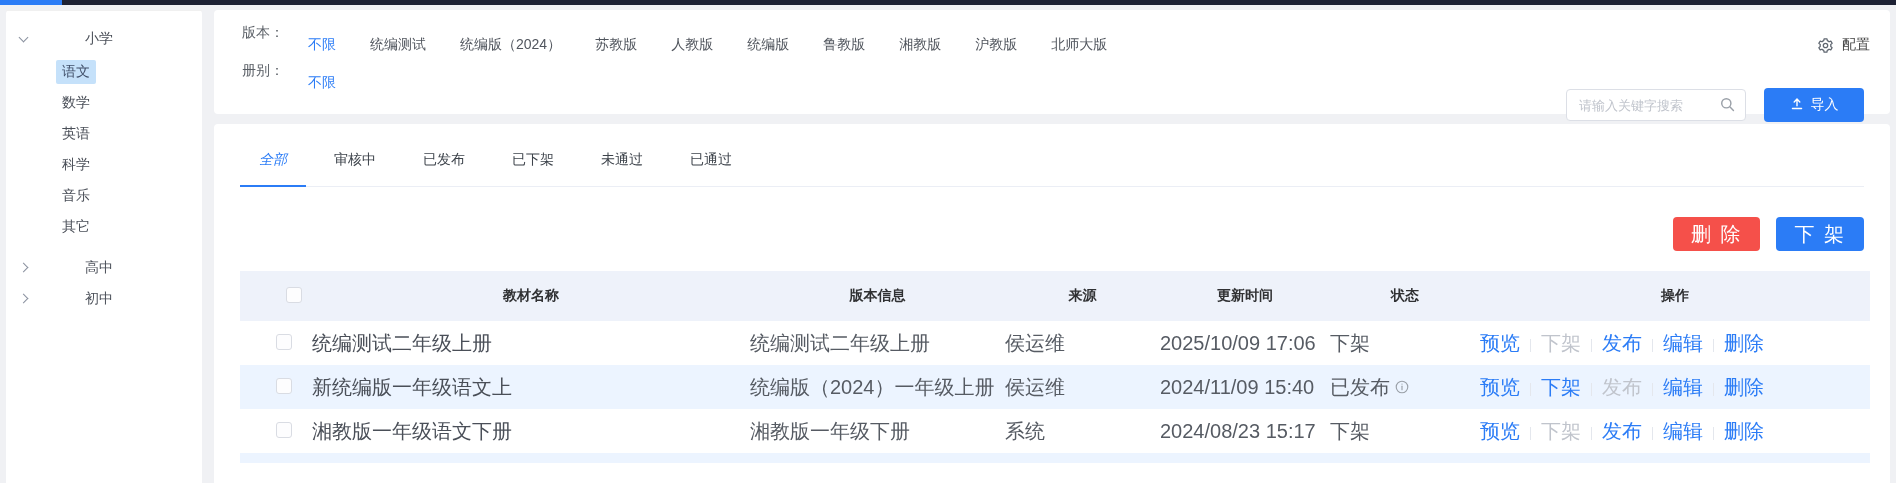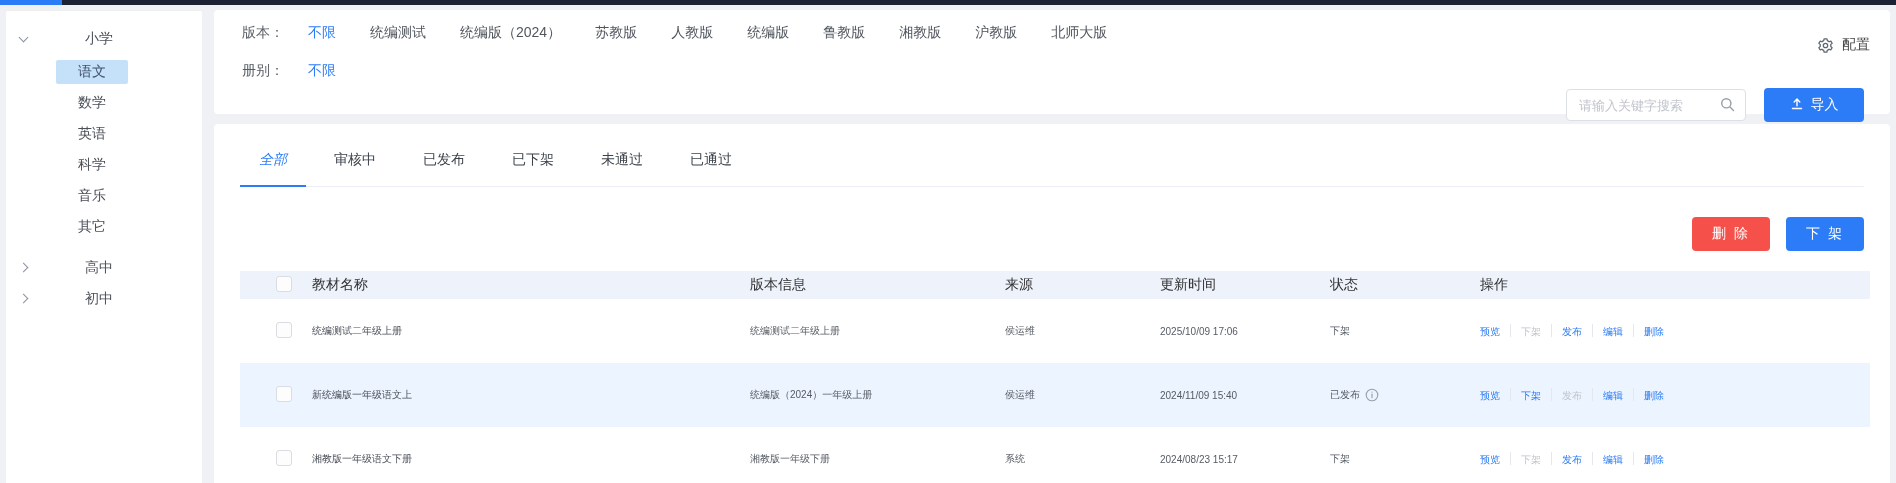--- a/index.html
+++ b/index.html
@@ -33,29 +33,29 @@
   .side-divider{border-bottom:1px solid #f0f0f0;margin:0;}
   .tree{padding-top:12px;}
   .tree-row{height:31px;display:flex;align-items:center;cursor:pointer;gap:43px;}
   .caret{width:7px;height:7px;border-right:1.5px solid var(--muted);border-bottom:1.5px solid var(--muted);
          margin-left:14px;flex:none;}
   .caret.down{transform:rotate(45deg);margin-top:-3px;}
   .caret.right{transform:rotate(-45deg);}
   .tree-row .lbl{margin-left:15px;color:var(--text);}
   .tree-kids{padding:2px 0 10px 0;}
   .tree-kid{height:31px;display:flex;align-items:center;padding-left:50px;cursor:pointer;}
-  .tree-kid .chip{padding:3px 22px;border-radius:2px;color:var(--text);}
+  .tree-kid .chip{padding:3px 6px;border-radius:2px;color:var(--text);}
   .tree-kid.sel .chip{background:var(--chip);color:#41506a;}
 
   
   .filter-card{left:214px;top:10px;width:1676px;height:104px;padding:14px 20px 0 28px;}
   .filter-row{display:flex;align-items:flex-start;height:38px;}
   .filter-label{color:#5a5f66;margin-right:24px;flex:none;}
   .filter-options{display:flex;gap:34px;}
-  .filter-opt{color:#51565e;cursor:pointer;white-space:nowrap;}
+  .filter-opt{color:#51565e;cursor:pointer;white-space:nowrap;margin-top:12px;}
   .filter-opt.sel{color:var(--primary);}
   .config{position:absolute;right:20px;top:26px;display:flex;align-items:center;gap:8px;cursor:pointer;color:#444;}
   .config svg{display:block;}
 
   .content-card{left:214px;top:124px;width:1676px;height:620px;}
 
   
   .tabs-strip{height:63px;border-bottom:1px solid var(--border);margin:0 26px;position:relative;
               display:flex;align-items:flex-end;}
   .tab{padding:0 19px 16px;margin-right:9px;color:#3d434b;cursor:pointer;border-bottom:2px solid transparent;margin-bottom:-1px;}
@@ -65,31 +65,31 @@
   .search-input{width:180px;height:32px;border:1px solid #dcdfe6;border-radius:4px;padding:0 34px 0 12px;
                 font-size:13px;color:#333;font-family:inherit;outline:none;}
   .search-input::placeholder{color:#c0c4cc;}
   .search-icon{position:absolute;right:10px;top:7px;}
   .import-btn{position:absolute;right:0;top:-36px;width:100px;height:34px;background:var(--primary);color:#fff;
               border:none;border-radius:4px;font-size:14px;font-family:inherit;cursor:pointer;
               display:flex;align-items:center;justify-content:center;gap:7px;}
 
   
   .bulk-row{display:flex;justify-content:flex-end;gap:16px;padding:30px 26px 20px 0;}
-  .btn{min-width:78px;height:34px;border:none;border-radius:4px;color:#fff;font-size:14px;
+  .btn{min-width:78px;height:34px;border:none;border-radius:4px;color:#fff;font-size:20px;
        font-family:inherit;cursor:pointer;letter-spacing:2px;padding:0 18px;}
   .btn.danger{background:var(--danger);}
   .btn.primary{background:var(--primary);}
 
   
   .table-wrap{padding:0 20px 0 26px;position:relative;}
   table{border-collapse:collapse;table-layout:fixed;width:1630px;}
   thead tr{background:#eef2fa;}
-  th{height:28px;text-align:left;font-weight:400;color:var(--text-dark);font-size:14px;padding:0;}
-  td{height:64px;color:#565b63;font-size:10px;padding:0;}
+  th{height:50px;text-align:center;font-weight:700;color:var(--text-dark);font-size:14px;padding:0;}
+  td{height:44px;color:#565b63;font-size:20px;padding:0;}
   tr.hl td{background:var(--row-hl);}
   .cb{width:16px;height:16px;border:1px solid #d9dce3;border-radius:3px;background:#fdfdfe;
       display:inline-block;margin-left:36px;cursor:pointer;}
   .cell-name{color:#4a4f58;}
   .status-cell{display:flex;align-items:center;gap:5px;}
   .alink{color:var(--primary);cursor:pointer;}
   .alink.disabled{color:var(--disabled);cursor:default;}
   .sep{display:inline-block;width:1px;height:13px;background:#e4e7ed;margin:0 10px;vertical-align:-2px;}
   .row-stub{height:10px;background:var(--row-hl);width:1630px;}
 </style>

